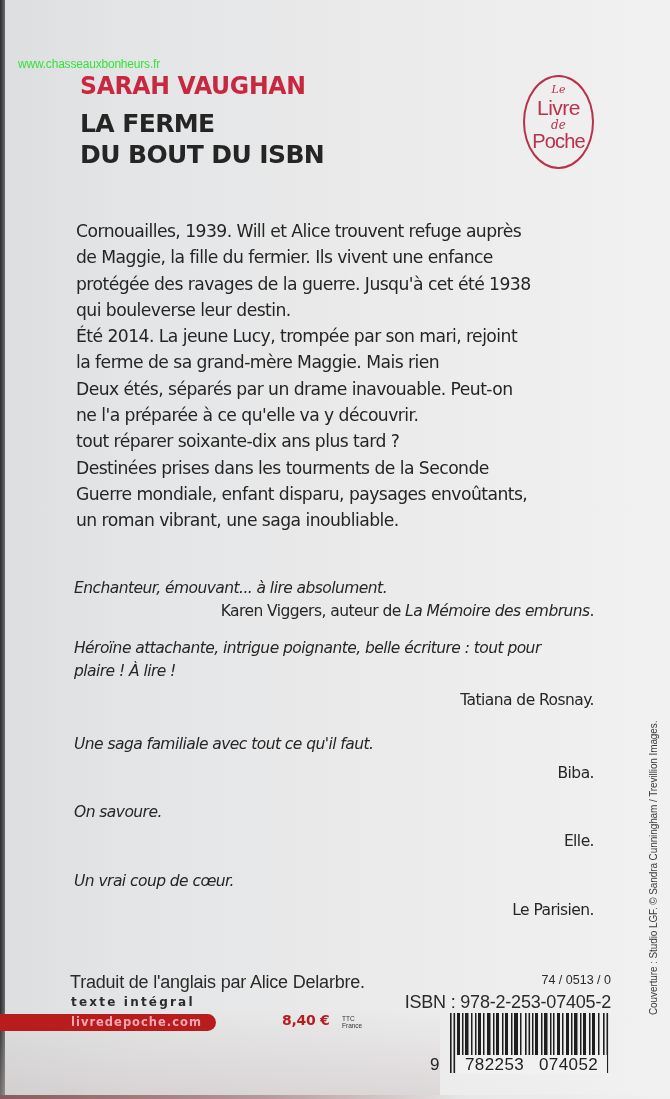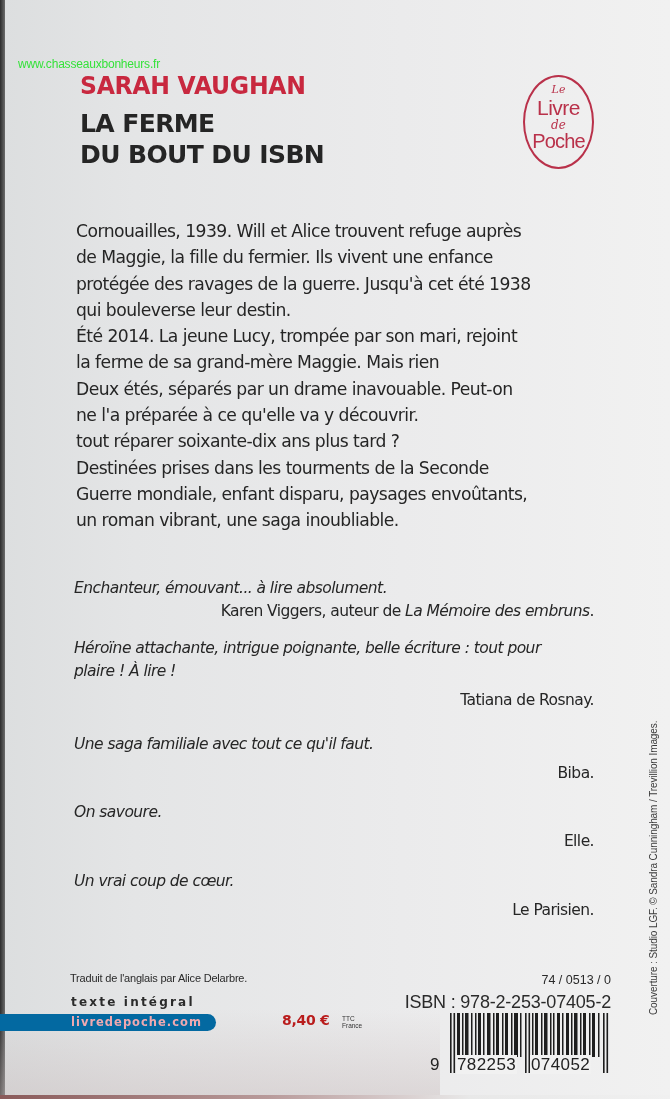--- a/index.html
+++ b/index.html
@@ -74,30 +74,30 @@
       font-family: "DejaVu Sans", sans-serif;
       font-size: 15.5px; color: #262626; letter-spacing: -0.55px;
     }
     .quote { position: absolute; left: 0; width: 520px; }
     .quote .q { font-style: italic; white-space: nowrap; line-height: 23px; }
     .quote .src { text-align: right; white-space: nowrap; line-height: 23px; }
     .quote .src em { font-style: italic; }
     .translator {
       position: absolute; left: 70px; top: 972px;
       font-family: "Liberation Sans", sans-serif;
-      font-size: 11px; color: #2a2a2a; letter-spacing: -0.2px;
+      font-size: 18px; color: #2a2a2a; letter-spacing: -0.2px;
     }
     .integral {
       position: absolute; left: 71px; top: 995px;
       font-family: "DejaVu Sans", sans-serif; font-weight: bold;
       font-size: 12px; color: #2b2b2b; letter-spacing: 2.2px;
     }
     .site-bar {
       position: absolute; left: 0; top: 1014px; width: 216px; height: 17px;
-      background: #0369a1; border-radius: 0 9px 9px 0;
+      background: #b91c1c; border-radius: 0 9px 9px 0;
     }
     .site-bar span {
       position: absolute; left: 71px; top: 1px;
       font-family: "DejaVu Sans", sans-serif; font-weight: bold;
       font-size: 11.5px; color: #f0a9b0; letter-spacing: 1px;
     }
     .price {
       position: absolute; left: 282px; top: 1012px;
       font-family: "DejaVu Sans", sans-serif; font-weight: bold;
       font-size: 14px; color: #b91c1c; letter-spacing: -0.3px;
@@ -121,21 +121,21 @@
       position: absolute; left: 450px; top: 1013px; width: 160px; height: 63px;
     }
     .barcode svg { position: absolute; left: 0; top: 0; }
     .barcode-first {
       position: absolute; left: 430px; top: 1055px;
       font-family: "Liberation Sans", sans-serif; font-size: 17px; color: #222;
     }
     .barcode-g1, .barcode-g2 {
       position: absolute; top: 1055px; background: #f1f1f1;
       font-family: "Liberation Sans", sans-serif; font-size: 17px; color: #222;
-      letter-spacing: 0.4px; line-height: 19px; padding: 0 1px;
+      letter-spacing: 0.4px; line-height: 19px; padding: 0 9px;
     }
     .barcode-g1 { left: 456px; }
     .barcode-g2 { left: 530px; }
     .credit {
       position: absolute; left: 648px; top: 1015px;
       transform: rotate(-90deg); transform-origin: 0 0;
       font-family: "Liberation Sans", sans-serif;
       font-size: 10px; color: #3a3a3a; white-space: nowrap; letter-spacing: -0.1px;
     }
   </style>

